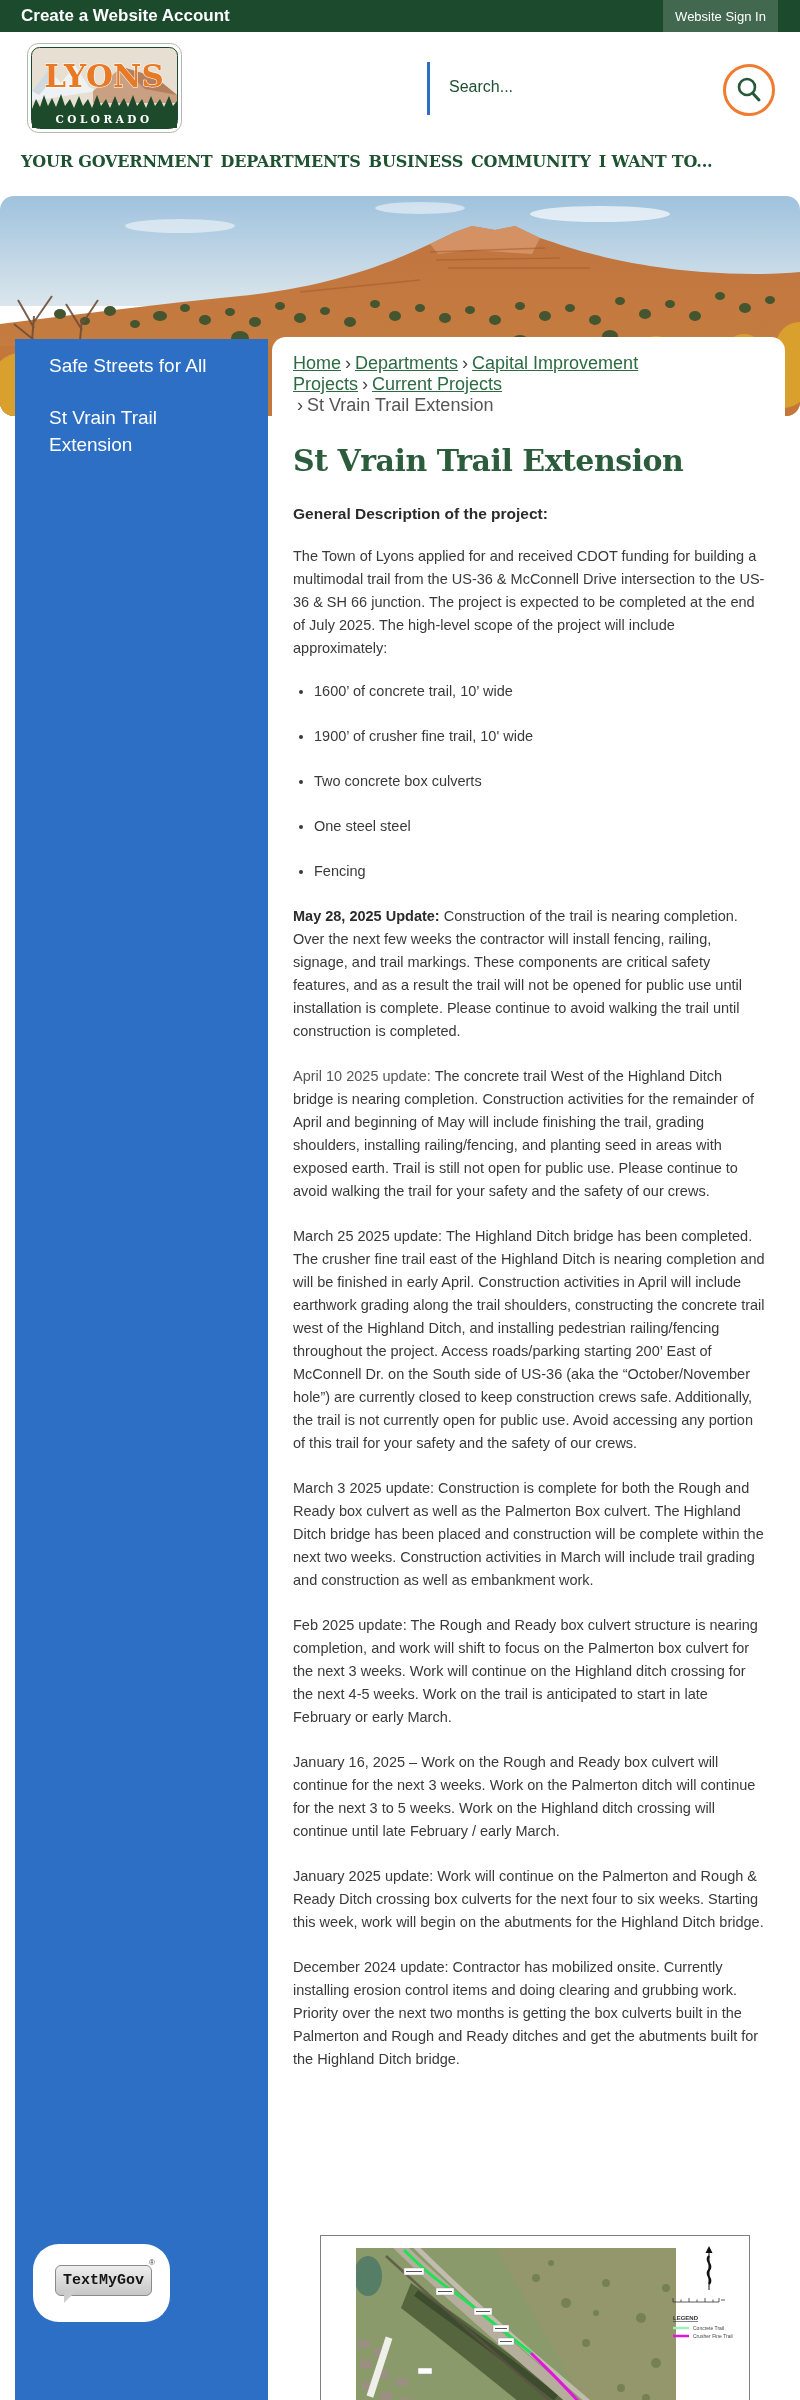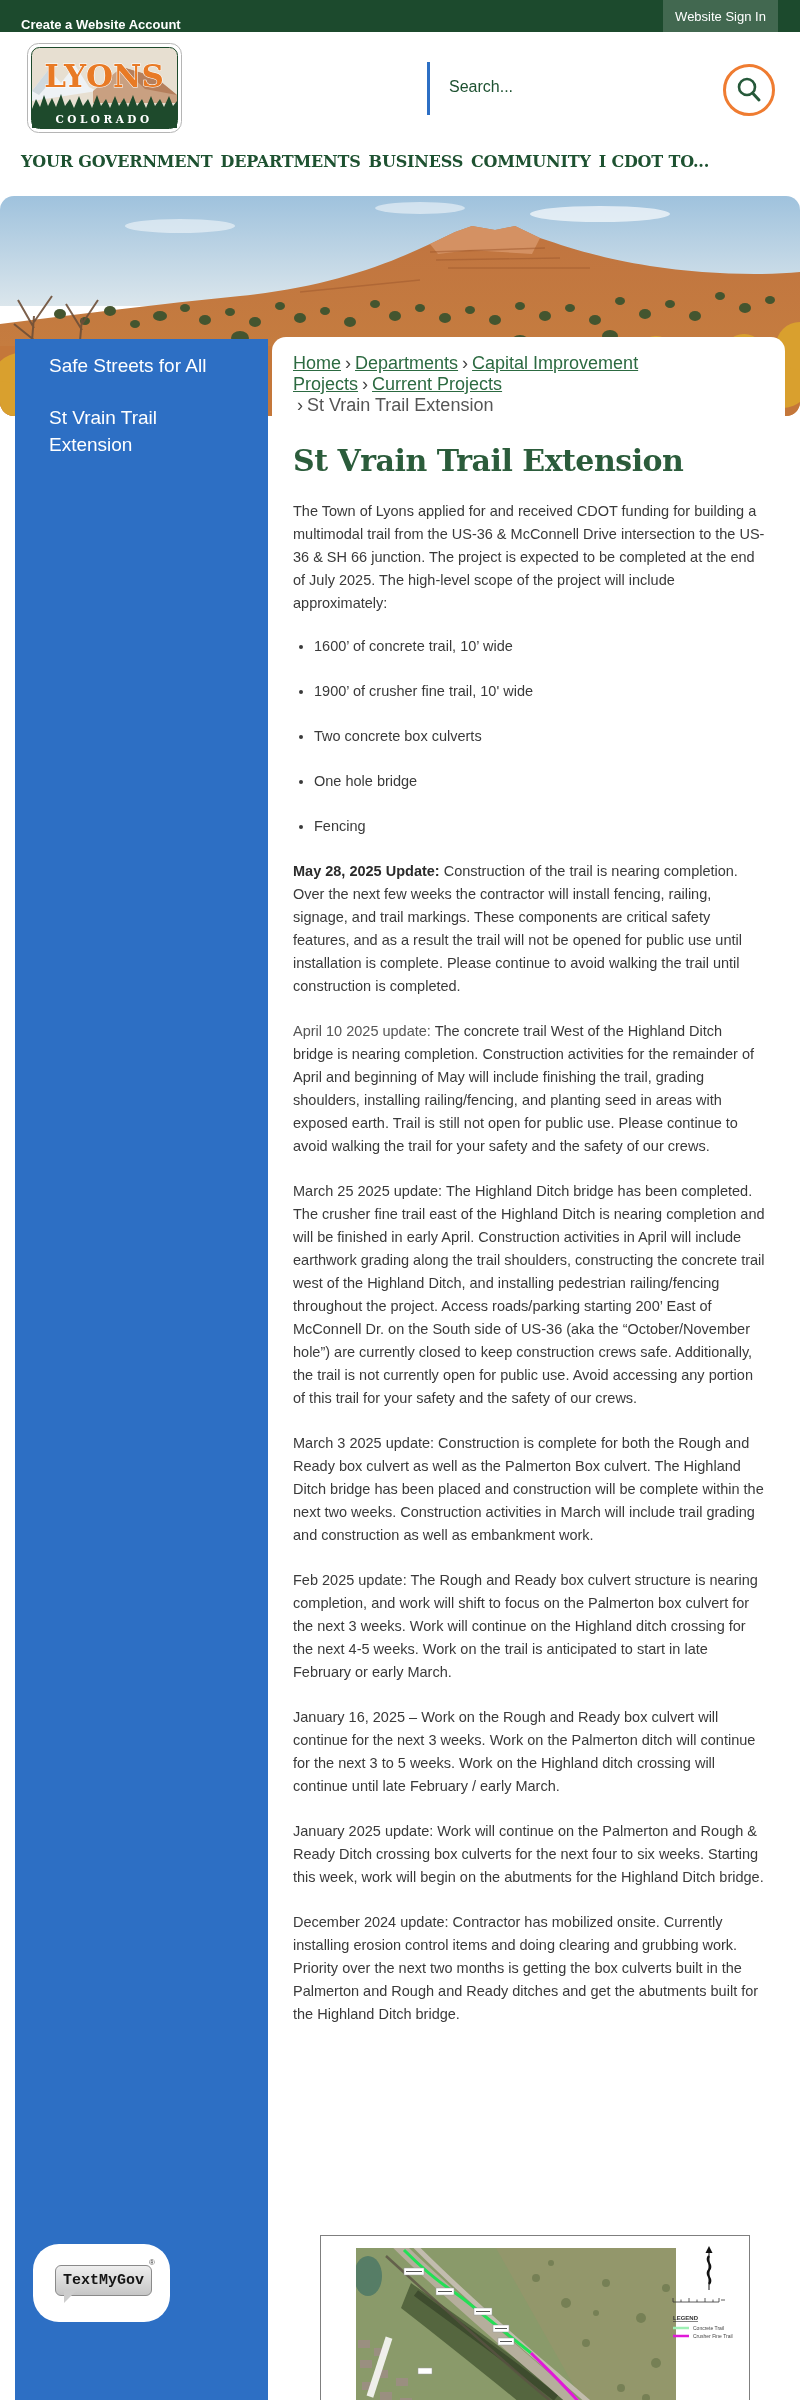--- a/index.html
+++ b/index.html
@@ -2,22 +2,22 @@
 <html><head>
 <meta charset="utf-8">
 <style>
   html,body{margin:0;padding:0;}
   body{
     width:800px;height:2400px;position:relative;overflow:hidden;
     background:#ffffff;font-family:"Liberation Sans",sans-serif;
   }
   
   .topbar{position:absolute;left:0;top:0;width:800px;height:32px;background:#1c4a2d;}
-  .create-account{position:absolute;left:21px;top:8px;height:32px;display:flex;align-items:center;
-    color:#fff;font-size:13px;font-weight:bold;cursor:pointer;}
+  .create-account{position:absolute;left:21px;top:0;height:32px;display:flex;align-items:center;
+    color:#fff;font-size:17px;font-weight:bold;cursor:pointer;}
   .signin-btn{position:absolute;left:663px;top:0;width:115px;height:32px;
     background:rgba(255,255,255,.17);color:#fff;font-size:13px;
     display:flex;align-items:center;justify-content:center;cursor:pointer;border:none;}
   
   .logo{position:absolute;left:27px;top:43px;width:174px;height:90px;cursor:pointer;}
   .search-wrap{position:absolute;left:427px;top:62px;width:350px;height:58px;}
   .search-rule{position:absolute;left:0;top:0;width:3px;height:53px;background:#2d6fc4;}
   .search-input{position:absolute;left:20px;top:15px;width:230px;border:none;outline:none;
     font-family:"Liberation Sans",sans-serif;font-size:16px;color:#1d5130;background:transparent;}
   .search-input::placeholder{color:#1d5130;opacity:1;}
@@ -92,21 +92,21 @@
       <line x1="18.5" y1="18" x2="25" y2="25" stroke="#26593a" stroke-width="3" stroke-linecap="round"></line>
     </svg>
   </button>
 </div>
 
 <div class="nav">
   <span class="nav-item">YOUR GOVERNMENT</span>
   <span class="nav-item">DEPARTMENTS</span>
   <span class="nav-item">BUSINESS</span>
   <span class="nav-item">COMMUNITY</span>
-  <span class="nav-item">I CDOT TO...</span>
+  <span class="nav-item">I WANT TO...</span>
 </div>
 
 <div class="hero">
   <svg width="800" height="220" viewBox="0 0 800 220">
     <defs>
       <linearGradient id="sky" x1="0" y1="0" x2="0" y2="1">
         <stop offset="0" stop-color="#9fc2dd"></stop>
           <stop offset="1" stop-color="#dbe6ec"></stop>
       </linearGradient>
       <linearGradient id="ridge" x1="0" y1="0" x2="0" y2="1">
@@ -216,28 +216,29 @@
 <div class="card">
 
   <div class="breadcrumb">
     <span class="crumb">Home</span><span class="crumb-sep">›</span><span class="crumb">Departments</span><span class="crumb-sep">›</span><span class="crumb">Capital Improvement Projects</span><span class="crumb-sep">›</span><span class="crumb">Current Projects</span>
     <br>
     <span class="crumb-sep">›</span><span>St Vrain Trail Extension</span>
   </div>
 
   <h1 class="page-title">St Vrain Trail Extension</h1>
 
+  <div class="section-heading">General Description of the project:</div>
 
   <p class="body">The Town of Lyons applied for and received CDOT funding for building a multimodal trail from the US-36 &amp; McConnell Drive intersection to the US-36 &amp; SH 66 junction.   The project is expected to be completed at the end of July 2025.  The high-level scope of the project will include approximately:</p>
 
   <ul class="scope">
     <li>1600’ of concrete trail, 10’ wide</li>
     <li>1900’ of crusher fine trail, 10' wide</li>
     <li>Two concrete box culverts</li>
-    <li>One hole bridge</li>
+    <li>One steel steel</li>
     <li>Fencing</li>
   </ul>
 
   <p class="body"><span class="lead-bold">May 28, 2025  Update:</span><span> Construction of the trail is nearing completion. Over the next few weeks the contractor will install fencing, railing, signage, and trail markings. These components are critical safety features, and as a result the trail will not be opened for public use until installation is complete. Please continue to avoid walking the trail until construction is completed.</span></p>
 
   <p class="body"><span class="lead-gray">April 10 2025 update:</span><span>  The concrete trail West of the Highland Ditch bridge is nearing completion. Construction activities for the remainder of April and beginning of May will include finishing the trail, grading shoulders, installing railing/fencing, and planting seed in areas with exposed earth. Trail is still not open for public use. Please continue to avoid walking the trail for your safety and the safety of our crews.</span></p>
 
   <p class="body">March 25 2025 update: The Highland Ditch bridge has been completed. The crusher fine trail east of the Highland Ditch is nearing completion and will be finished in early April. Construction activities in April will include earthwork grading along the trail shoulders, constructing the concrete trail west of the Highland Ditch, and installing pedestrian railing/fencing throughout the project.  Access roads/parking starting 200’ East of McConnell Dr. on the South side of US-36 (aka the “October/November hole”) are currently closed to keep construction crews safe. Additionally, the trail is not currently open for public use. Avoid accessing any portion of this trail for your safety and the safety of our crews.</p>
 
   <p class="body">March 3 2025 update: Construction is complete for both the Rough and Ready box culvert as well as the Palmerton Box culvert. The Highland Ditch bridge has been placed and construction will be complete within the next two weeks. Construction activities in March will include trail grading and construction as well as embankment work.</p>

